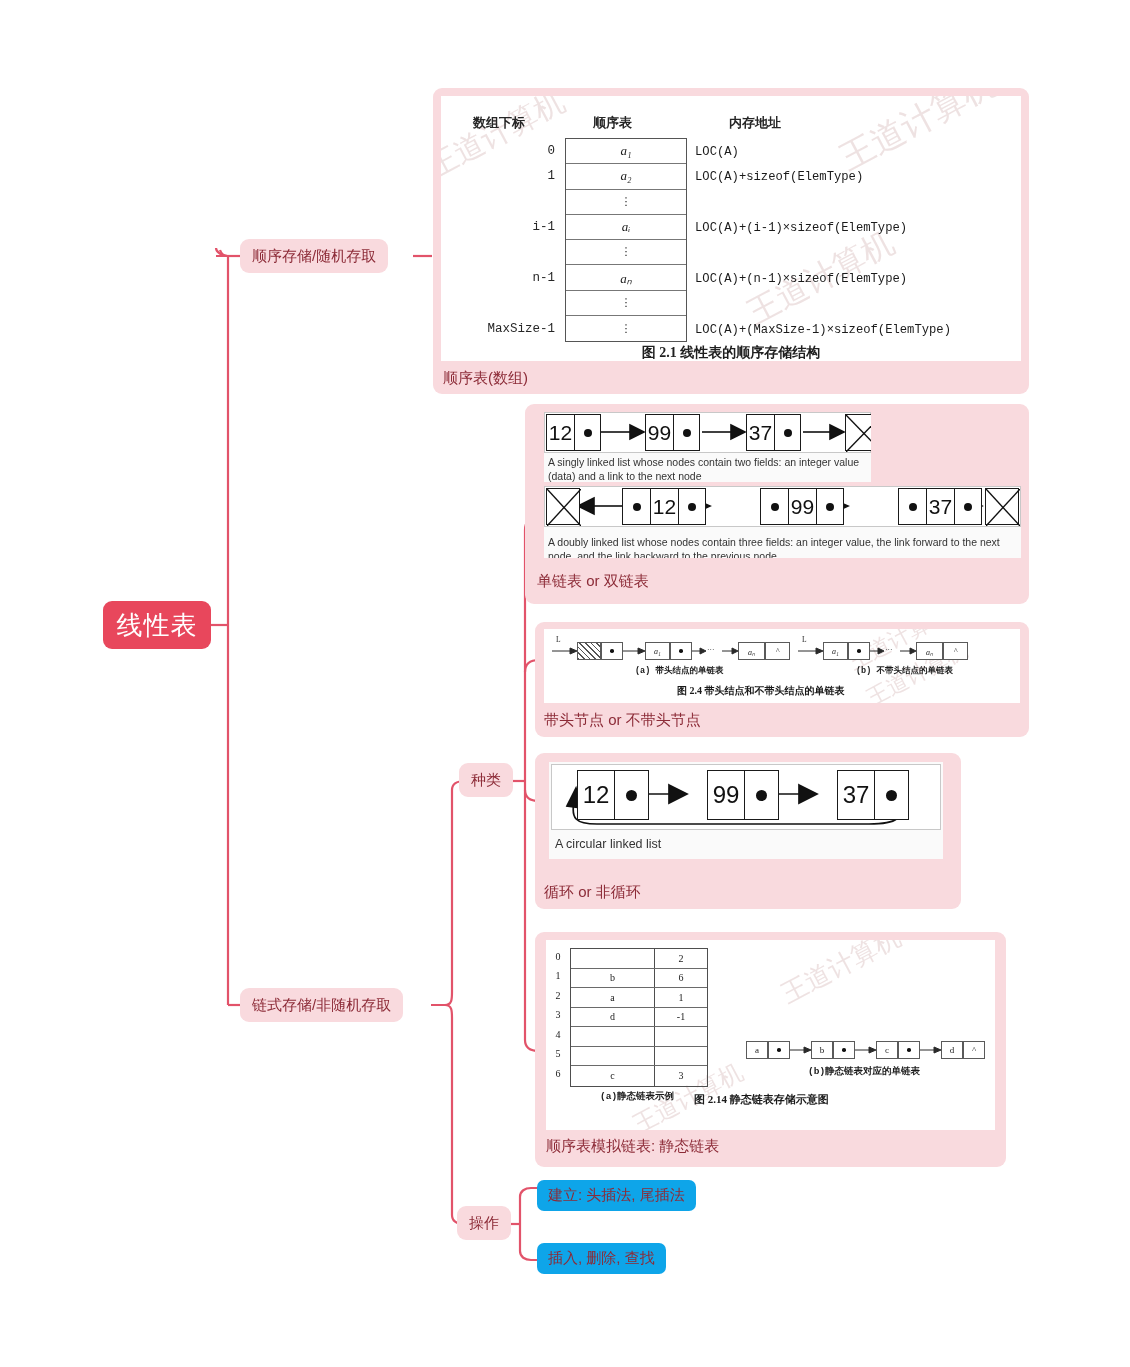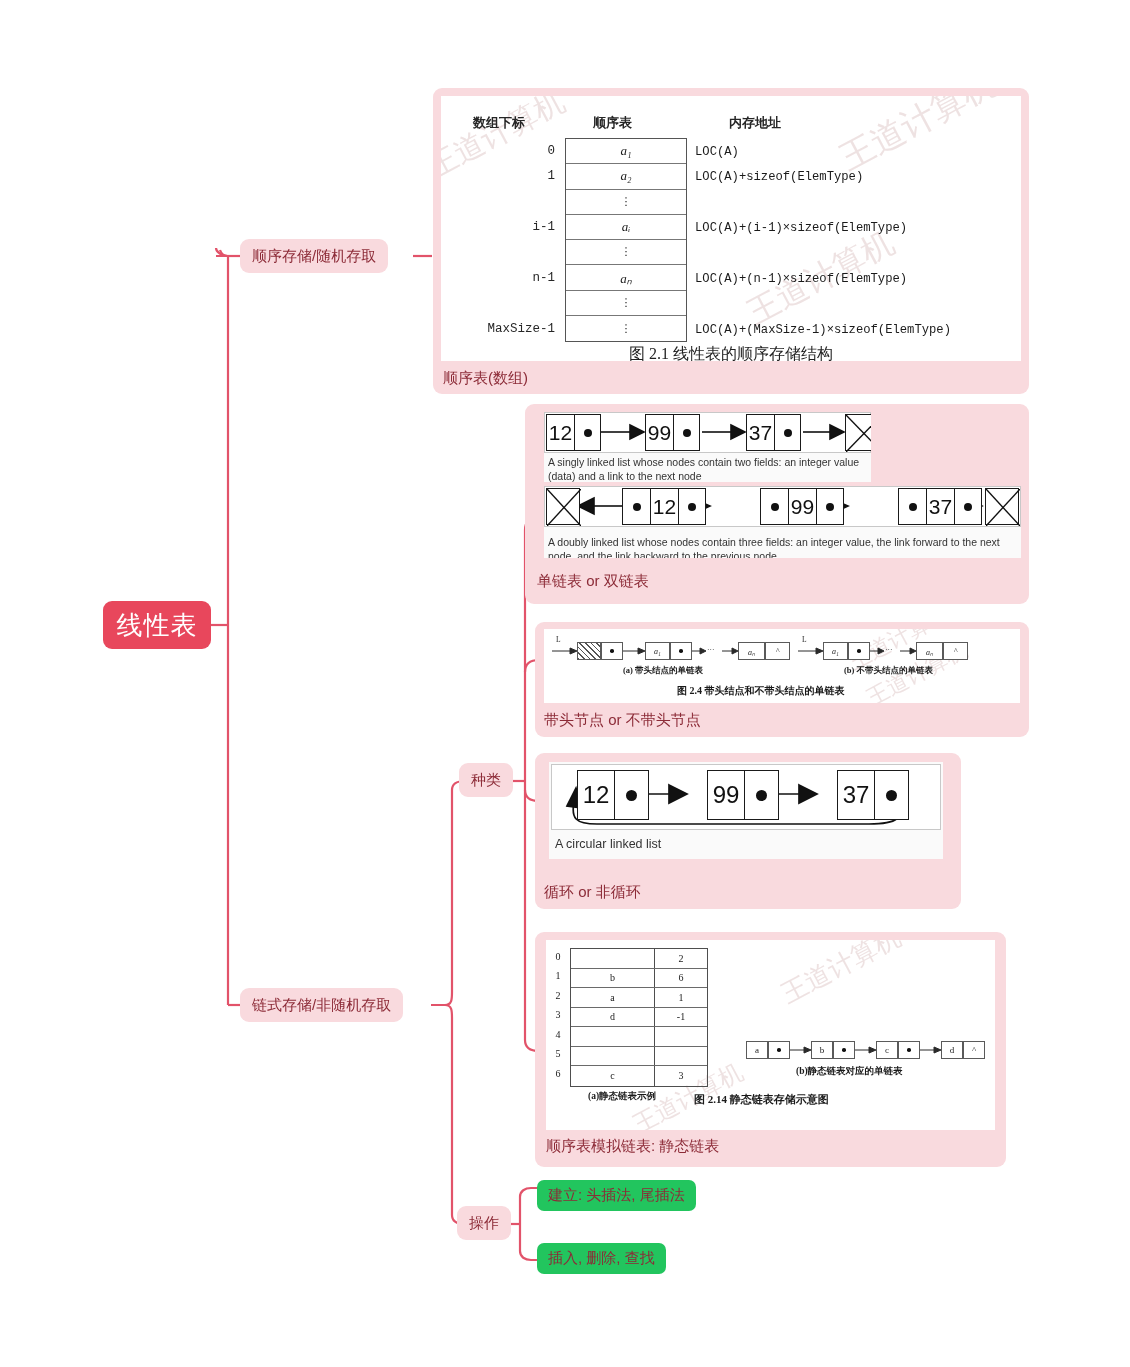--- a/index.html
+++ b/index.html
@@ -34,21 +34,21 @@
     background: #f9dade;
     border-radius: 9px;
     color: #8c2b37;
     font-size: 15px;
     display: flex; align-items: center; justify-content: center;
     padding: 0 12px;
     white-space: nowrap;
   }
   .leaf-label {
     position: absolute;
-    background: #22c55e;
+    background: #0ea5e9;
     border-radius: 7px;
     color: #8c2b37;
     font-size: 15px;
     display: flex; align-items: center;
     padding: 0 11px;
     white-space: nowrap;
     height: 31px;
   }
 
   
@@ -102,21 +102,21 @@
     font-family: "Liberation Serif", serif;
   }
   .f21-row:last-child { border-bottom: none; }
   .f21-dots { font-style: normal; font-size: 11px; letter-spacing: 0; line-height: .7; }
   .f21-addr {
     position: absolute; font-size: 12.2px; color: #1a1a1a;
     font-family: "Liberation Mono", monospace; white-space: nowrap;
   }
   .f21-cap {
     position: absolute; left: 0; right: 0; text-align: center;
-    font-size: 16px; font-weight: normal; color: #1f1f1f;
+    font-size: 14px; font-weight: bold; color: #1f1f1f;
     font-family: "Liberation Serif", serif;
   }
 
   
   .llwrap { position: relative; width: 100%; height: 100%; background: #fafafa; }
   .ll-strip { position: absolute; background: #fff; border: 1px solid #c8c8c8; }
   .ll-cap {
     position: absolute; font-size: 10.5px; color: #333;
     line-height: 1.35; font-family: "Liberation Sans", sans-serif;
   }
@@ -142,21 +142,21 @@
   .f24-hatch {
     position: absolute; border: 1px solid #5a5a5a;
     background: repeating-linear-gradient(45deg, #555 0 1px, #fff 1px 4px);
   }
   .f24-lab {
     position: absolute; font-size: 7.5px; color: #1a1a1a;
     font-family: "Liberation Serif", serif; white-space: nowrap;
   }
   .f24-sub {
     position: absolute; font-size: 8.5px; font-weight: bold; color: #1a1a1a;
-    white-space: nowrap; font-family: Liberation Serif, serif;
+    white-space: nowrap; font-family: Liberation Mono, monospace; margin-left: 12px;
   }
   .f24-cap {
     position: absolute; font-size: 10px; font-weight: bold; color: #1a1a1a;
     white-space: nowrap; font-family: "Liberation Serif", serif;
   }
   .dot-sm { width: 3.5px; height: 3.5px; border-radius: 50%; background: #111; }
 
   
   .f214 { position: relative; width: 100%; height: 100%; font-family: "Liberation Serif", serif; }
   .s-tbl { position: absolute; left: 24px; top: 8px; border: 1.2px solid #4e4e4e; }

